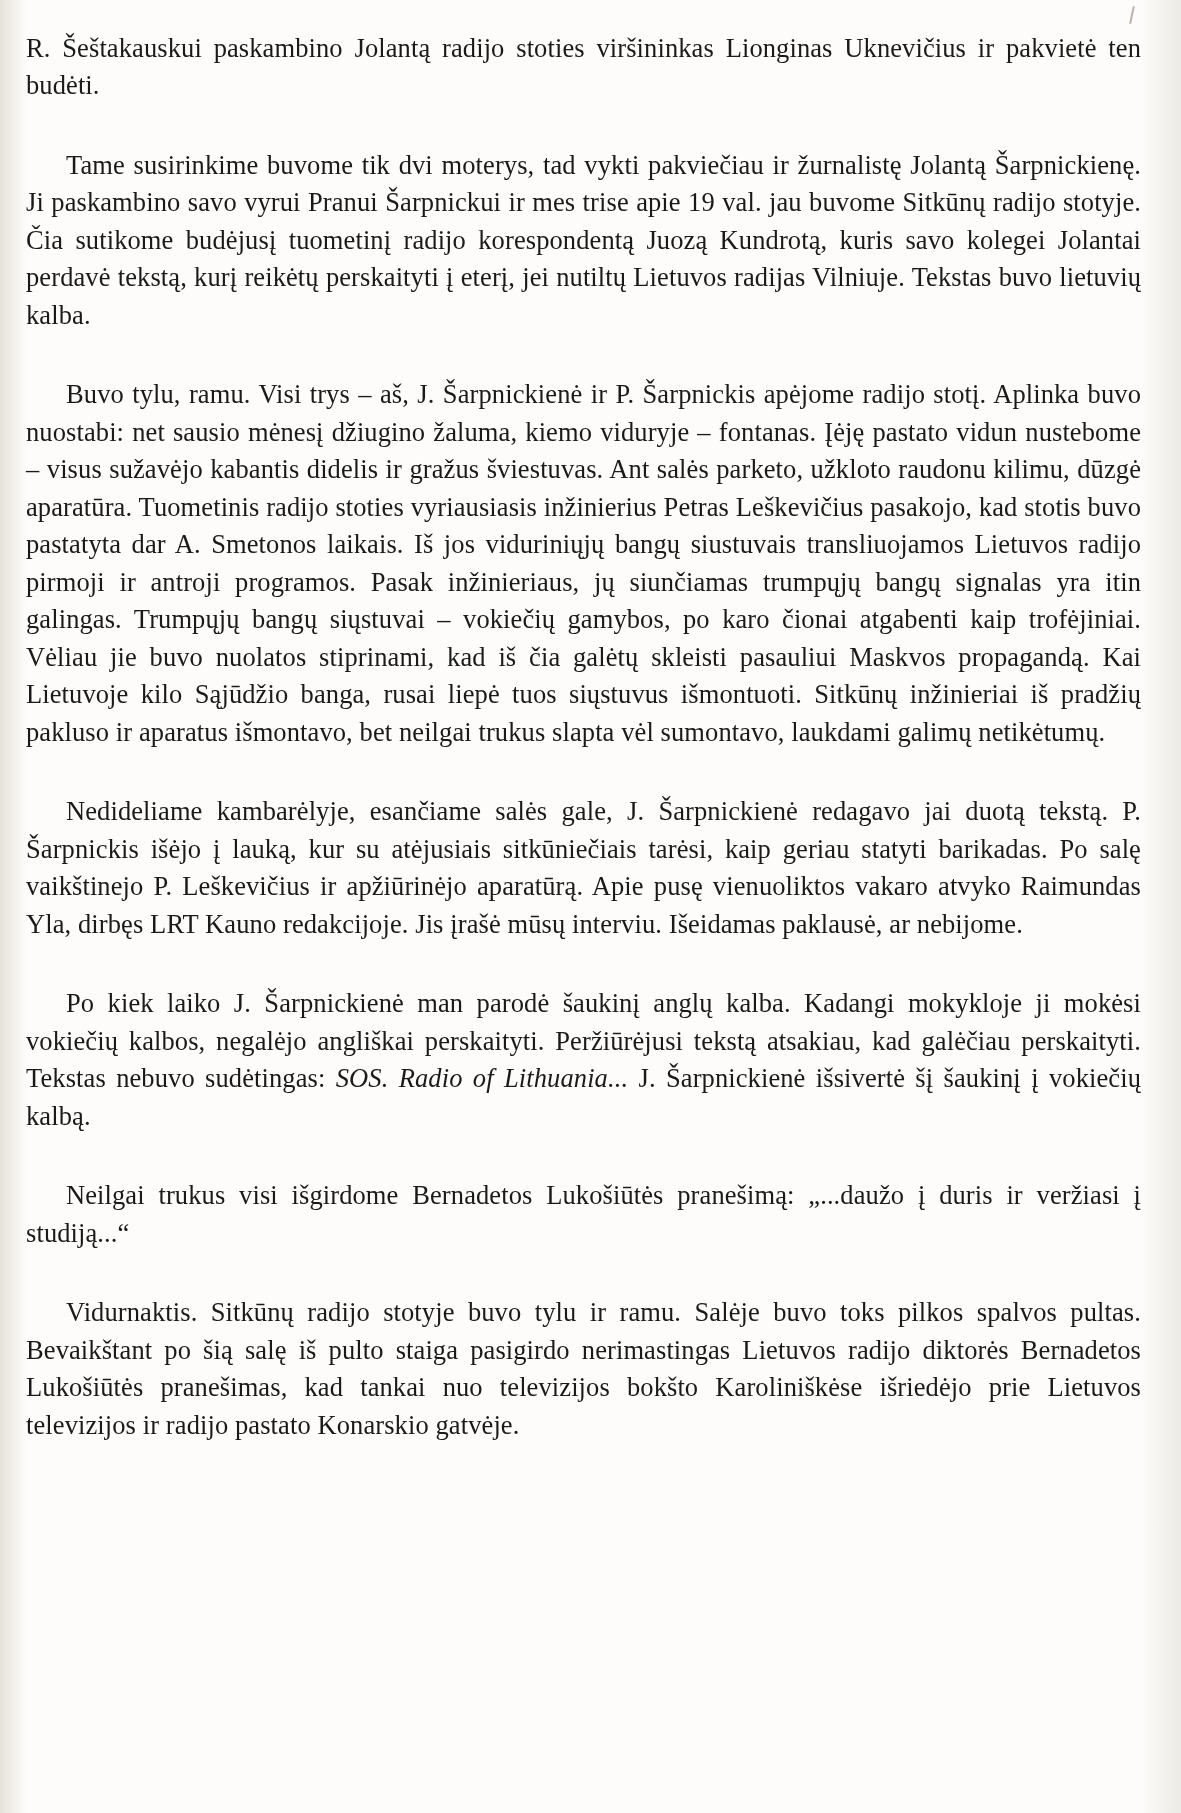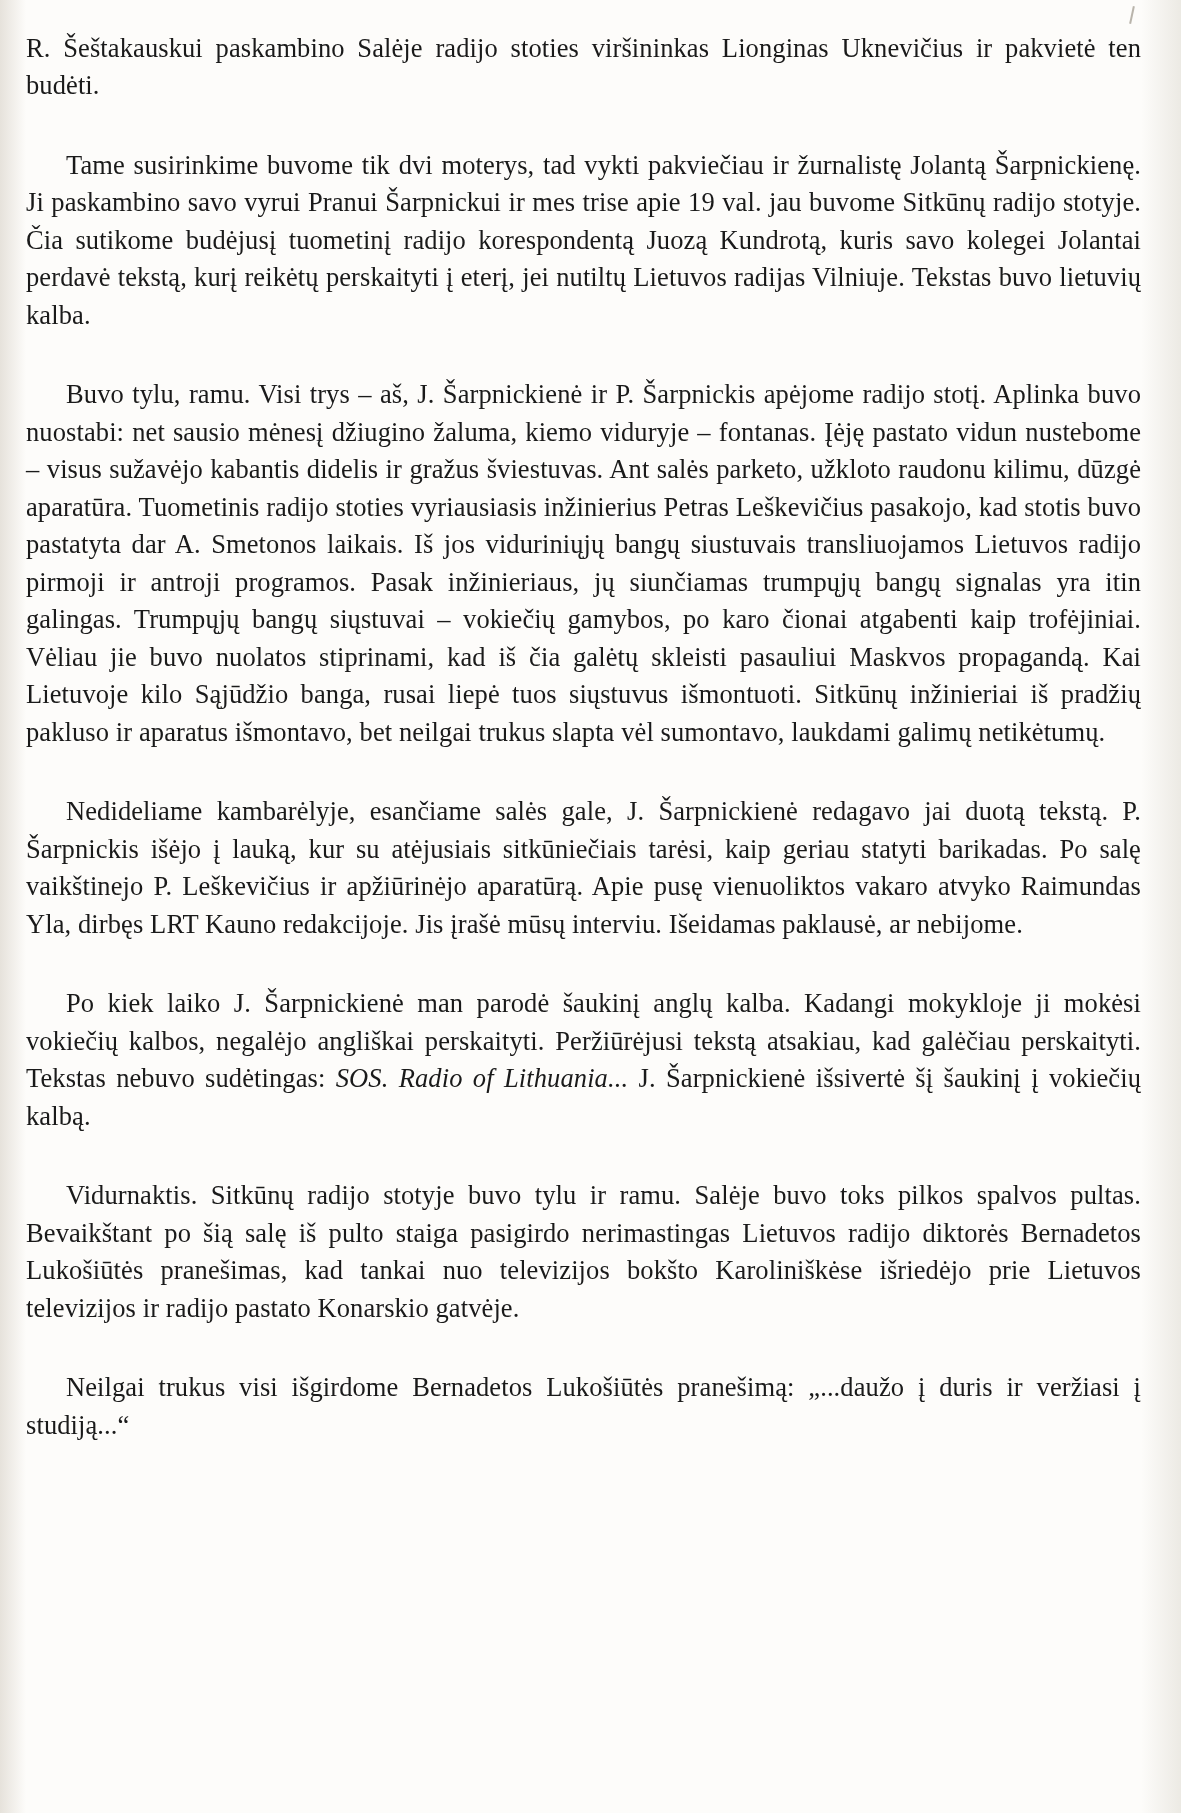--- a/index.html
+++ b/index.html
@@ -73,30 +73,30 @@
     transform: rotate(12deg);
   }
 </style>
 </head>
 <body>
 
 <div class="page">
   <div class="mark-tick"></div>
   <div class="content">
 
-    <p class="para first">R. Šeštakauskui paskambino Salėje radijo stoties viršininkas Lionginas Uknevičius ir pakvietė ten budėti.</p>
+    <p class="para first">R. Šeštakauskui paskambino Jolantą radijo stoties viršininkas Lionginas Uknevičius ir pakvietė ten budėti.</p>
 
     <p class="para indent">Tame susirinkime buvome tik dvi moterys, tad vykti pakviečiau ir žurnalistę Jolantą Šarpnickienę. Ji paskambino savo vyrui Pranui Šarpnickui ir mes trise apie 19 val. jau buvome Sitkūnų radijo stotyje. Čia sutikome budėjusį tuometinį radijo korespondentą Juozą Kundrotą, kuris savo kolegei Jolantai perdavė tekstą, kurį reikėtų perskaityti į eterį, jei nutiltų Lietuvos radijas Vilniuje. Tekstas buvo lietuvių kalba.</p>
 
     <p class="para indent">Buvo tylu, ramu. Visi trys – aš, J. Šarpnickienė ir P. Šarpnickis apėjome radijo stotį. Aplinka buvo nuostabi: net sausio mėnesį džiugino žaluma, kiemo viduryje – fontanas. Įėję pastato vidun nustebome – visus sužavėjo kabantis didelis ir gražus šviestuvas. Ant salės parketo, užkloto raudonu kilimu, dūzgė aparatūra. Tuometinis radijo stoties vyriausiasis inžinierius Petras Leškevičius pasakojo, kad stotis buvo pastatyta dar A. Smetonos laikais. Iš jos viduriniųjų bangų siustuvais transliuojamos Lietuvos radijo pirmoji ir antroji programos. Pasak inžinieriaus, jų siunčiamas trumpųjų bangų signalas yra itin galingas. Trumpųjų bangų siųstuvai – vokiečių gamybos, po karo čionai atgabenti kaip trofėjiniai. Vėliau jie buvo nuolatos stiprinami, kad iš čia galėtų skleisti pasauliui Maskvos propagandą. Kai Lietuvoje kilo Sąjūdžio banga, rusai liepė tuos siųstuvus išmontuoti. Sitkūnų inžinieriai iš pradžių pakluso ir aparatus išmontavo, bet neilgai trukus slapta vėl sumontavo, laukdami galimų netikėtumų.</p>
 
     <p class="para indent">Nedideliame kambarėlyje, esančiame salės gale, J. Šarpnickienė redagavo jai duotą tekstą. P. Šarpnickis išėjo į lauką, kur su atėjusiais sitkūniečiais tarėsi, kaip geriau statyti barikadas. Po salę vaikštinejo P. Leškevičius ir apžiūrinėjo aparatūrą. Apie pusę vienuoliktos vakaro atvyko Raimundas Yla, dirbęs LRT Kauno redakcijoje. Jis įrašė mūsų interviu. Išeidamas paklausė, ar nebijome.</p>
 
     <p class="para indent">
       <span>Po kiek laiko J. Šarpnickienė man parodė šaukinį anglų kalba. Kadangi mokykloje ji mokėsi vokiečių kalbos, negalėjo angliškai perskaityti. Peržiūrėjusi tekstą atsakiau, kad galėčiau perskaityti. Tekstas nebuvo sudėtingas: </span><span class="underline-italic">SOS. Radio of Lithuania...</span><span> J. Šarpnickienė išsivertė šį šaukinį į vokiečių kalbą.</span>
     </p>
 
+    <p class="para indent">Neilgai trukus visi išgirdome Bernadetos Lukošiūtės pranešimą: „...daužo į duris ir veržiasi į studiją...“</p>
+
     <p class="para indent">Vidurnaktis. Sitkūnų radijo stotyje buvo tylu ir ramu. Salėje buvo toks pilkos spalvos pultas. Bevaikštant po šią salę iš pulto staiga pasigirdo nerimastingas Lietuvos radijo diktorės Bernadetos Lukošiūtės pranešimas, kad tankai nuo televizijos bokšto Karoliniškėse išriedėjo prie Lietuvos televizijos ir radijo pastato Konarskio gatvėje.</p>
-
-    <p class="para indent">Neilgai trukus visi išgirdome Bernadetos Lukošiūtės pranešimą: „...daužo į duris ir veržiasi į studiją...“</p>
 
   </div>
 </div>
 
 </body></html>

